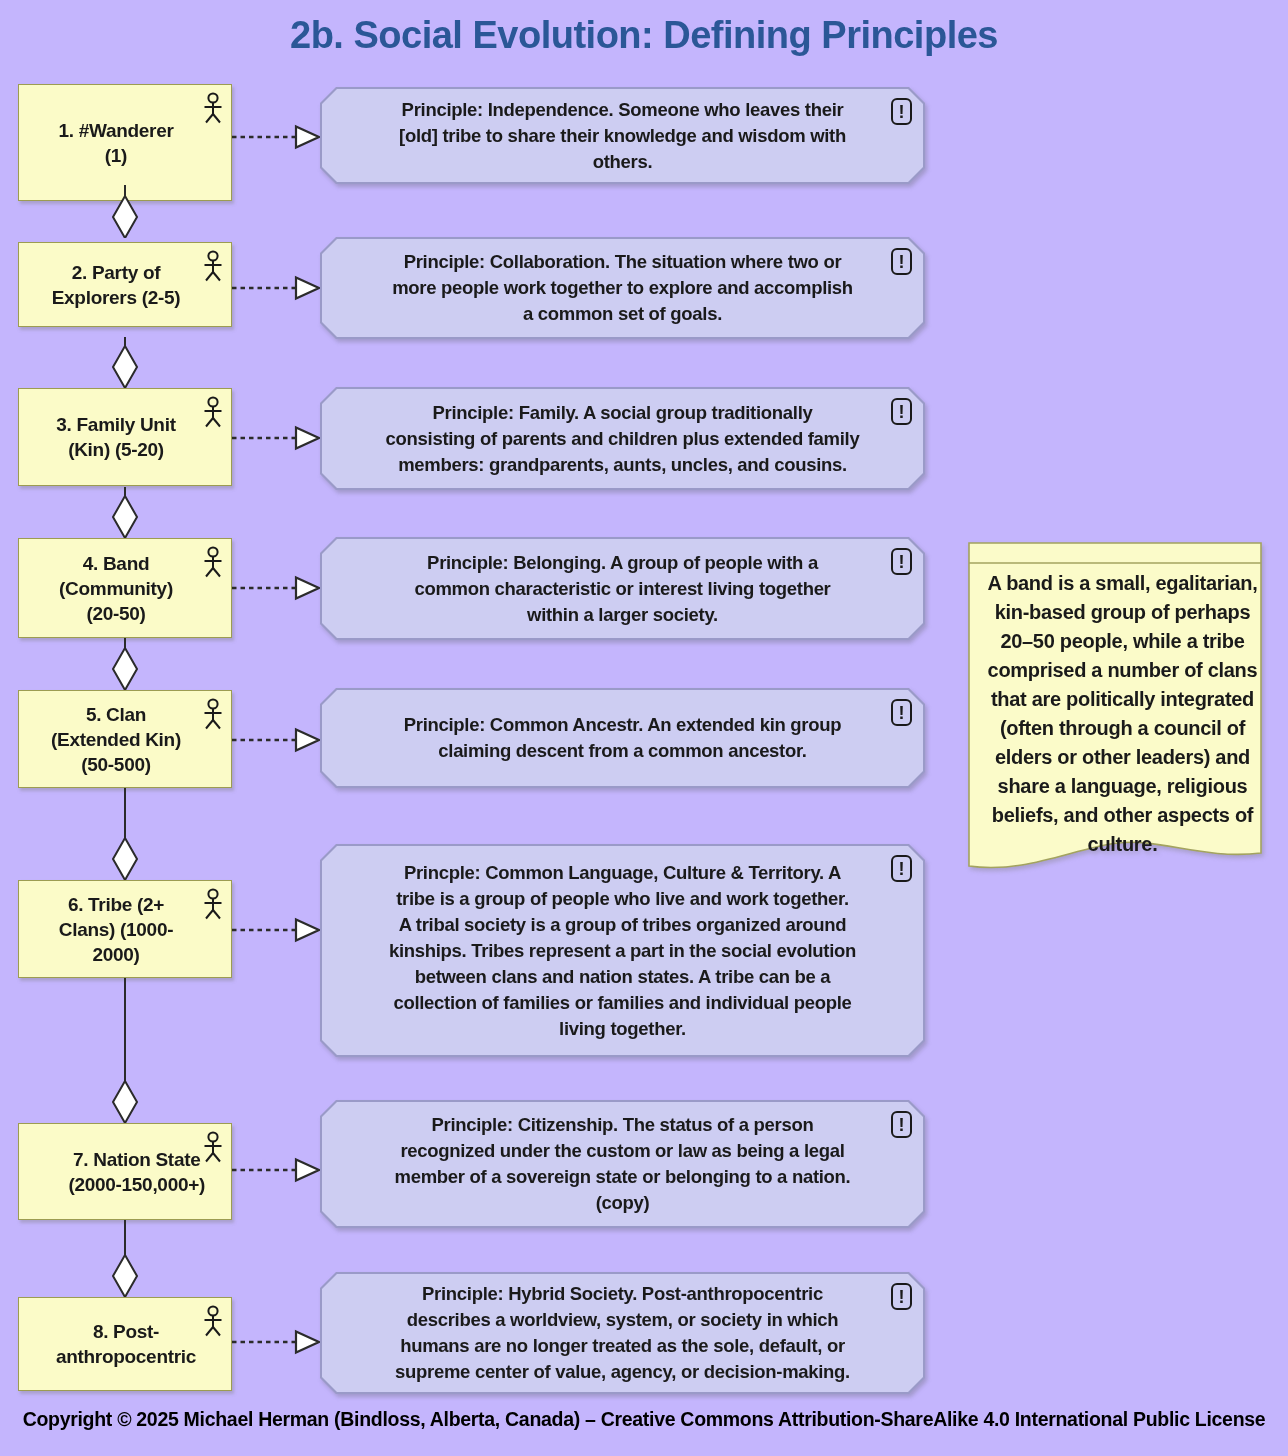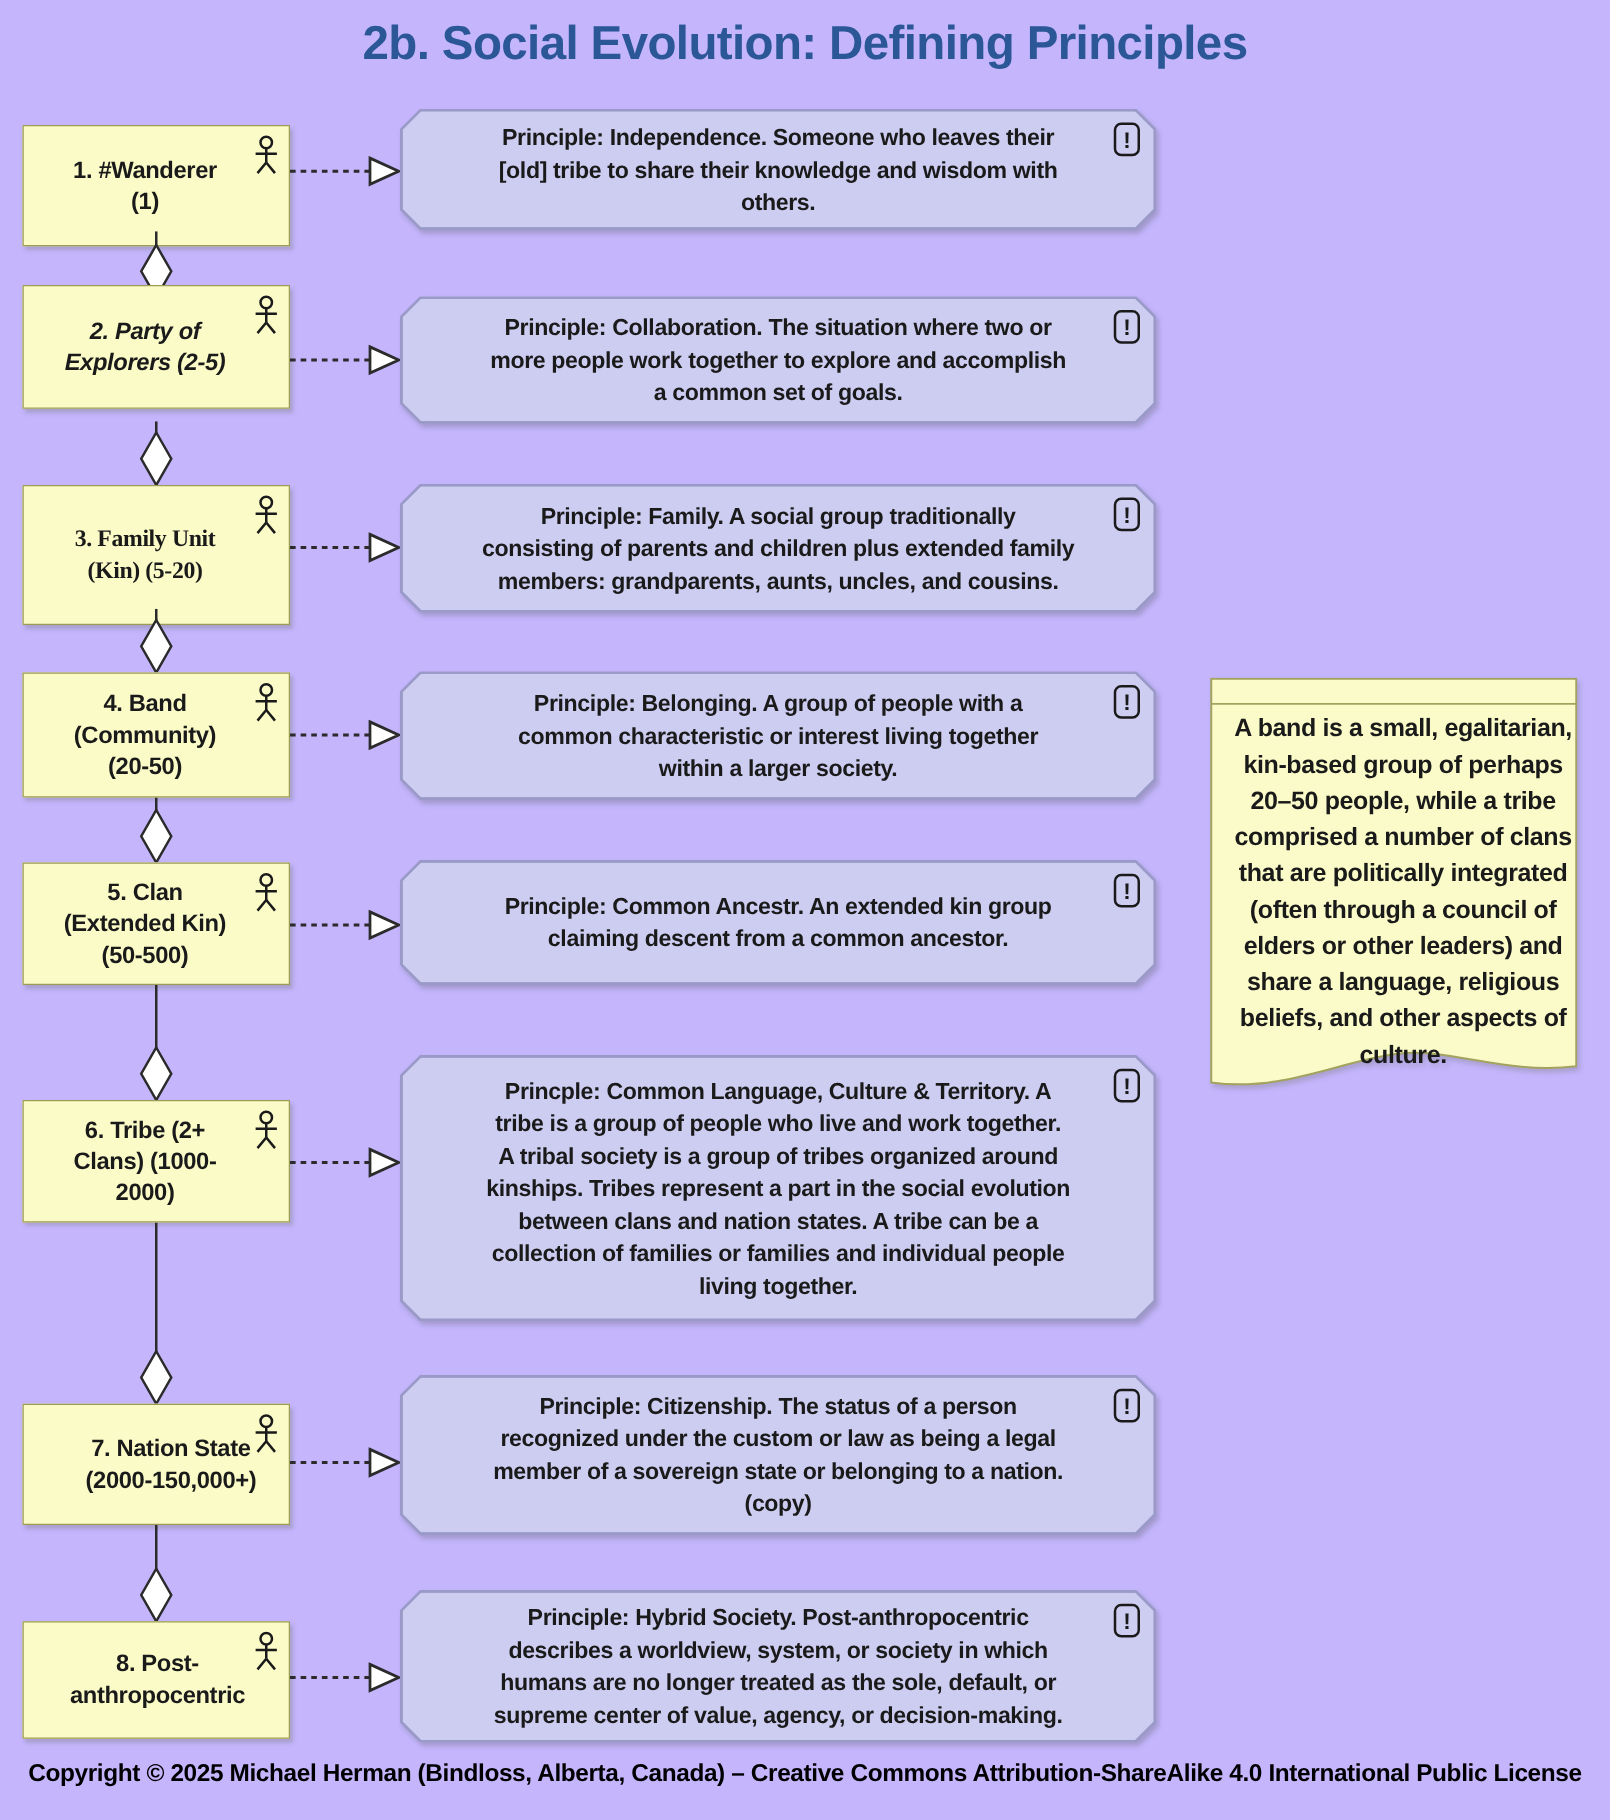--- a/index.html
+++ b/index.html
@@ -80,21 +80,21 @@
     font-size:19.5px;font-weight:700;letter-spacing:-0.3px;color:#000000;
   }
 </style>
 </head>
 <body>
 
 <div id="canvas">
 
   <h1 class="page-title">2b. Social Evolution: Defining Principles</h1>
 
-  <div class="actor-box" style="top:100px;height:97px;">
+  <div class="actor-box" style="top:84px;height:117px;">
     <div class="actor-label">1. #Wanderer
 (1)</div>
     <svg class="actor-icon" width="22" height="32" viewBox="0 0 22 32">
       <g fill="none" stroke="#1a1a1a" stroke-width="2">
         <circle cx="11" cy="6" r="4.6"></circle>
         <line x1="11" y1="10.6" x2="11" y2="22"></line>
         <line x1="2.5" y1="15" x2="19.5" y2="15"></line>
         <line x1="11" y1="22" x2="4" y2="30.5"></line>
         <line x1="11" y1="22" x2="18" y2="30.5"></line>
       </g>
@@ -109,21 +109,21 @@
 [old] tribe to share their knowledge and wisdom with
 others.</div>
     <div class="excl-icon">!</div>
   </div>
 
   <svg class="connector" style="top:185px;height:53px;" viewBox="0 0 34 53">
     <line x1="17" y1="0" x2="17" y2="12" stroke="#2b2b2b" stroke-width="2"></line>
     <polygon points="17,11 29,32 17,53 5,32" fill="#ffffff" stroke="#2b2b2b" stroke-width="2"></polygon>
   </svg>
 
-  <div class="actor-box" style="top:228px;height:99px;font-style:italic;">
+  <div class="actor-box" style="top:242px;height:85px;">
     <div class="actor-label">2. Party of
 Explorers (2-5)</div>
     <svg class="actor-icon" width="22" height="32" viewBox="0 0 22 32">
       <g fill="none" stroke="#1a1a1a" stroke-width="2">
         <circle cx="11" cy="6" r="4.6"></circle>
           <line x1="11" y1="10.6" x2="11" y2="22"></line>
         <line x1="2.5" y1="15" x2="19.5" y2="15"></line>
         <line x1="11" y1="22" x2="4" y2="30.5"></line>
           <line x1="11" y1="22" x2="18" y2="30.5"></line>
       </g>
@@ -138,21 +138,21 @@
 more people work together to explore and accomplish
 a common set of goals.</div>
     <div class="excl-icon">!</div>
   </div>
 
   <svg class="connector" style="top:337px;height:51px;" viewBox="0 0 34 51">
     <line x1="17" y1="0" x2="17" y2="10" stroke="#2b2b2b" stroke-width="2"></line>
     <polygon points="17,9 29,30 17,51 5,30" fill="#ffffff" stroke="#2b2b2b" stroke-width="2"></polygon>
   </svg>
 
-  <div class="actor-box" style="top:388px;height:112px;font-family:Liberation Serif, serif;">
+  <div class="actor-box" style="top:388px;height:98px;">
     <div class="actor-label">3. Family Unit
 (Kin) (5-20)</div>
     <svg class="actor-icon" width="22" height="32" viewBox="0 0 22 32">
       <g fill="none" stroke="#1a1a1a" stroke-width="2">
         <circle cx="11" cy="6" r="4.6"></circle>
           <line x1="11" y1="10.6" x2="11" y2="22"></line>
         <line x1="2.5" y1="15" x2="19.5" y2="15"></line>
         <line x1="11" y1="22" x2="4" y2="30.5"></line>
           <line x1="11" y1="22" x2="18" y2="30.5"></line>
       </g>

